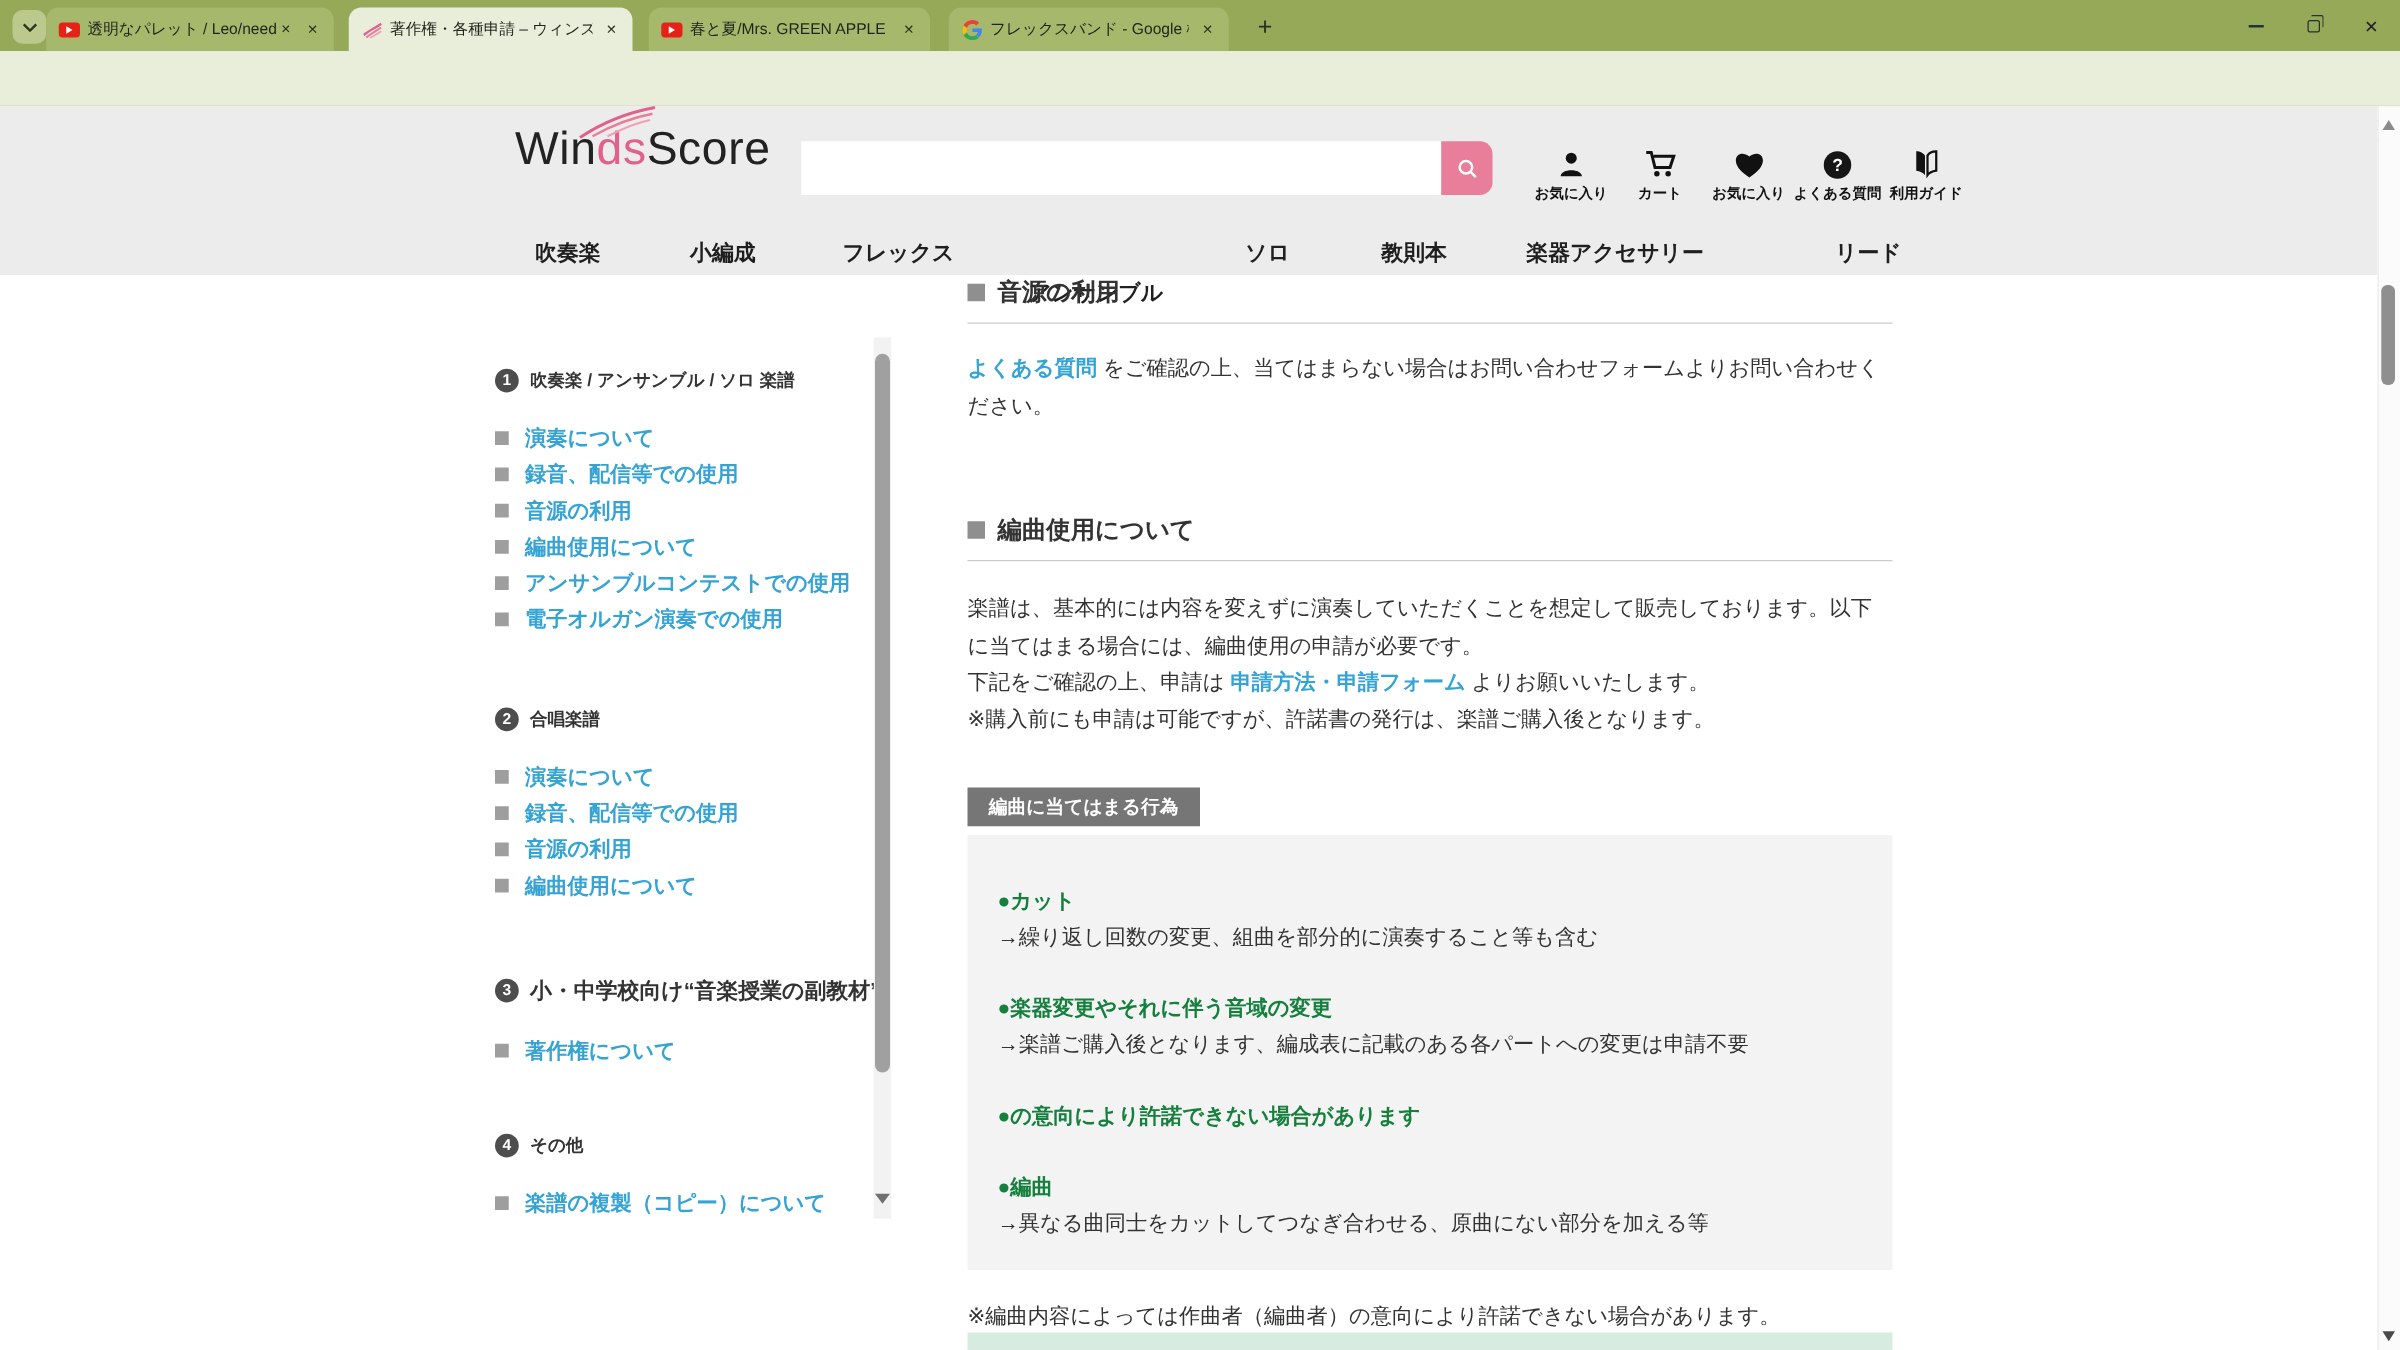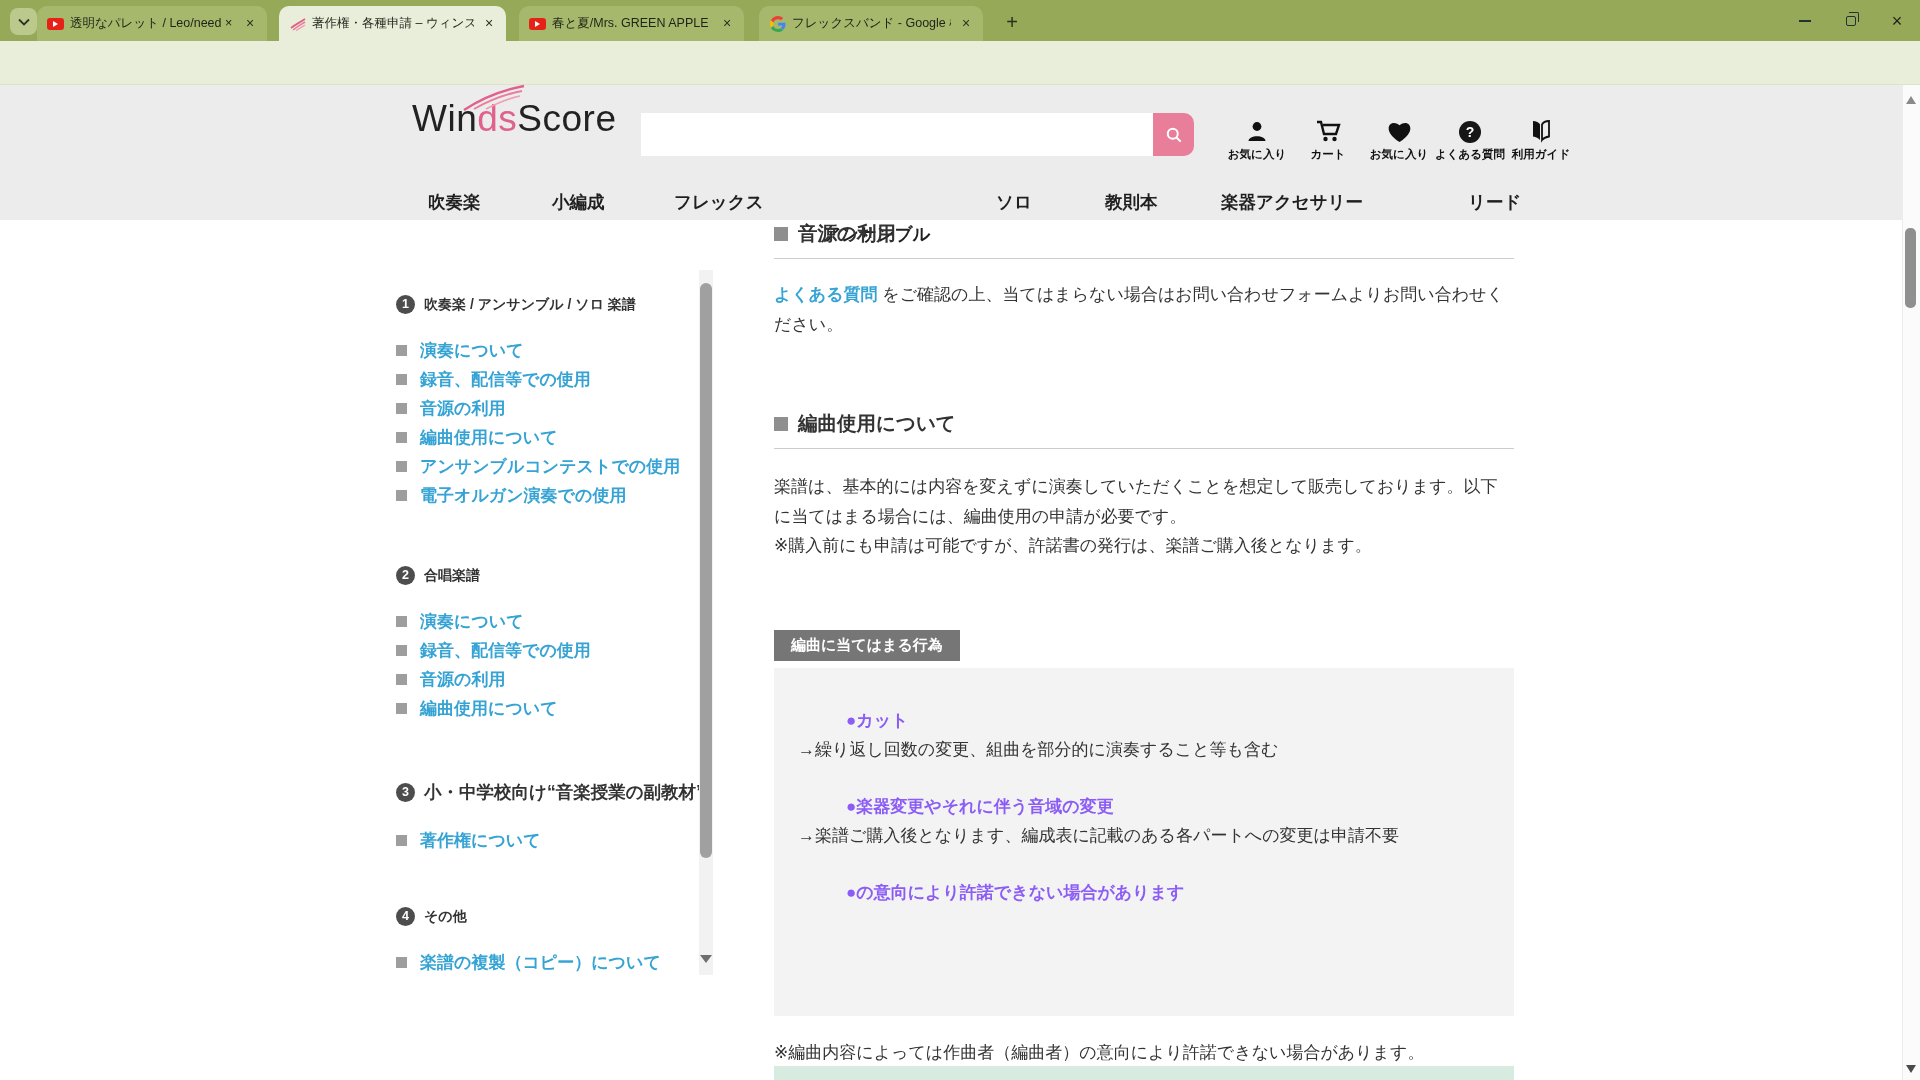--- a/index.html
+++ b/index.html
@@ -97,21 +97,21 @@
   .h-row { display:flex; align-items:center; gap:10px; padding-bottom:11px; border-bottom:1px solid #cccccc; }
   .h-sq { width:14px; height:14px; background:#8f8f8f; flex:0 0 auto; }
   .h-text { font-size:19.5px; font-weight:bold; color:#333; }
   .para { font-size:17px; line-height:29.5px; color:#333; }
   .blue-link { color:#35a3d4; font-weight:bold; cursor:pointer; }
   .box-label { position:absolute; left:774px; top:630px; background:#767676; color:#fff;
     font-size:15px; font-weight:bold; padding:6px 17px; }
   .gray-box { position:absolute; left:774px; top:668px; width:740px; height:348px; background:#f3f3f3;
     padding:38px 30px 0 24px; }
   .box-item { margin-bottom:28px; }
-  .box-item-title { font-size:17px; font-weight:bold; line-height:29px; color:#8b5cf6;margin-left:48px; }
+  .box-item-title { font-size:17px; font-weight:bold; line-height:29px; color:#15803d; }
   .box-item-desc { font-size:17px; line-height:29px; color:#333; }
   .teal-strip { position:absolute; left:774px; top:1066px; width:740px; height:14px; background:#d8ebe0; }
 
   
   .page-scroll-track { position:absolute; left:1902px; top:85px; width:18px; height:995px;
     background:#fbfbfb; border-left:1px solid #ececec; }
   .page-scroll-up { position:absolute; left:1906px; top:96px; width:0; height:0;
     border-left:5px solid transparent; border-right:5px solid transparent; border-bottom:8px solid #8a8a8a; cursor:pointer; }
   .page-scroll-thumb { position:absolute; left:1905px; top:228px; width:11px; height:80px;
     border-radius:5px; background:#8f8f8f; cursor:pointer; }
@@ -404,38 +404,43 @@
 
 <div class="main-col" style="top:410px;">
   <div class="h-row">
     <span class="h-sq"></span>
     <span class="h-text">編曲使用について</span>
   </div>
 </div>
 
 <div class="main-col para" style="top:472px;">
   <div>楽譜は、基本的には内容を変えずに演奏していただくことを想定して販売しております。以下に当てはまる場合には、編曲使用の申請が必要です。</div>
+  <div><span>下記をご確認の上、申請は </span><span class="blue-link">申請方法・申請フォーム</span><span> よりお願いいたします。</span></div>
   <div>※購入前にも申請は可能ですが、許諾書の発行は、楽譜ご購入後となります。</div>
 </div>
 
 <div class="box-label">編曲に当てはまる行為</div>
 
 <div class="gray-box">
   <div class="box-item">
     <div class="box-item-title">●カット</div>
     <div class="box-item-desc">→繰り返し回数の変更、組曲を部分的に演奏すること等も含む</div>
   </div>
   <div class="box-item">
     <div class="box-item-title">●楽器変更やそれに伴う音域の変更</div>
     <div class="box-item-desc">→楽譜ご購入後となります、編成表に記載のある各パートへの変更は申請不要</div>
   </div>
   <div class="box-item">
     <div class="box-item-title">●の意向により許諾できない場合があります</div>
     <div class="box-item-desc"></div>
   </div>
+  <div class="box-item">
+    <div class="box-item-title">●編曲</div>
+    <div class="box-item-desc">→異なる曲同士をカットしてつなぎ合わせる、原曲にない部分を加える等</div>
+  </div>
 </div>
 
 <div class="main-col para" style="top:1038px;">※編曲内容によっては作曲者（編曲者）の意向により許諾できない場合があります。</div>
 
 <div class="teal-strip"></div>
 
 <div class="page-scroll-track"></div>
 <div class="page-scroll-up"></div>
 <div class="page-scroll-thumb"></div>
 <div class="page-scroll-down"></div>

